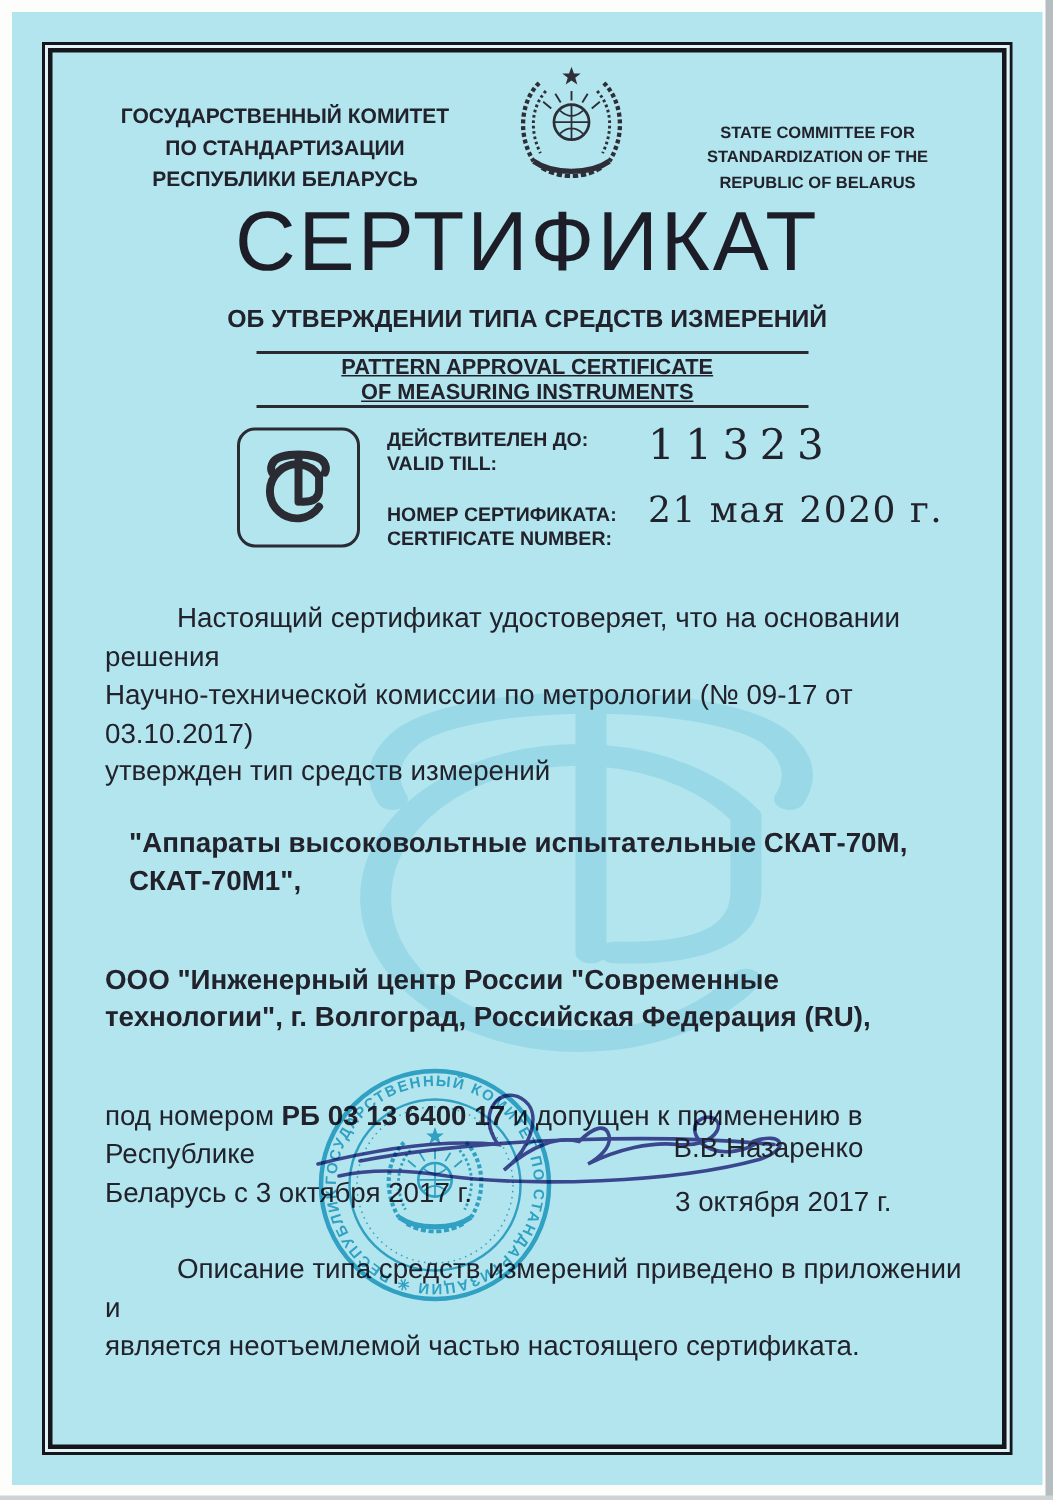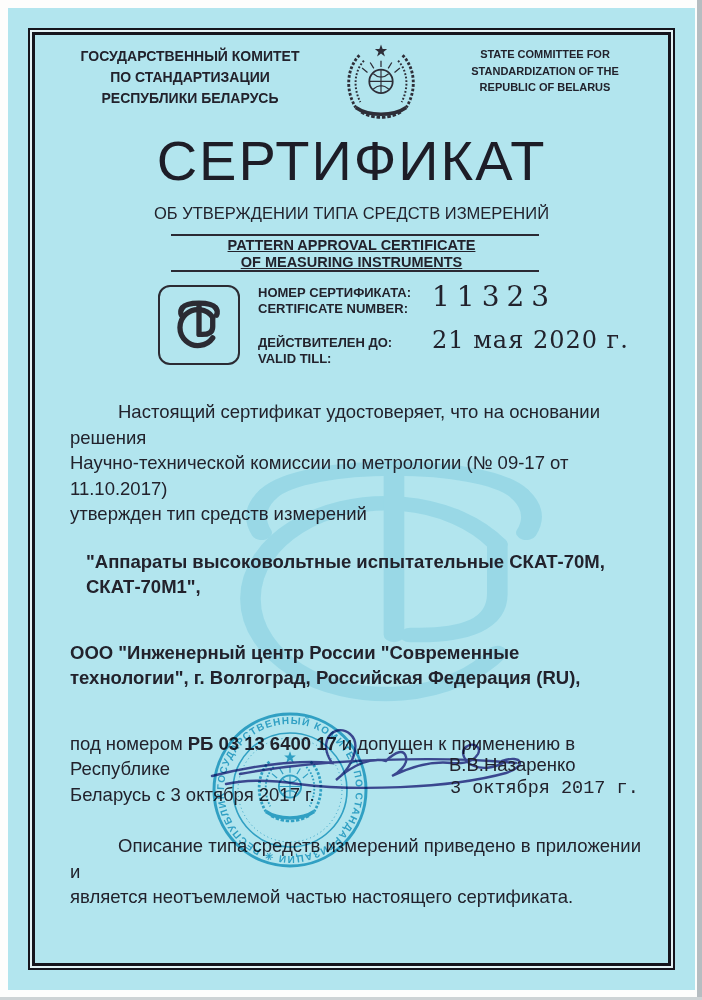--- a/index.html
+++ b/index.html
@@ -10,31 +10,31 @@
 
   .cert { position:absolute; left:8px; top:8px; width:687px; height:982px;
     background:#b2e5ee; color:#22222c; }
 
   .frame-outer { position:absolute; inset:20px; border:2px solid #15151d; pointer-events:none; }
   .frame-mid   { position:absolute; inset:0;  border:2px solid #e2f2f5; }
   .frame-inner { position:absolute; inset:0;  border:3px solid #15151d; }
 
   
   .header { position:absolute; top:32px; left:46px; right:40px; display:flex;
-    justify-content:space-between; align-items:flex-start; }
+    justify-content:space-between; align-items:flex-end; }
   .org { font-weight:bold; white-space:pre-line; text-align:center; line-height:1.5; }
   .org.ru { width:272px; font-size:14px; padding-top:6px; }
   .org.en { width:220px; font-size:11px; padding-top:6px; }
   .emblem { width:92px; height:90px; color:#2e2e38; }
 
   
   .title { position:absolute; top:120px; left:0; right:0; text-align:center;
     font-size:56px; font-weight:normal; letter-spacing:2px; color:#1d1d27; }
   .subtitle-ru { position:absolute; top:196px; left:0; right:0; text-align:center;
-    font-size:16.5px; font-weight:normal; }
+    font-size:16.5px; font-weight:bold; }
   .rule { position:absolute; left:163px; width:368px; height:2px; background:#2a2a33; }
   .rule.r1 { top:226px; }
   .rule.r2 { top:262px; }
   .subtitle-en { position:absolute; top:229px; left:0; right:0; text-align:center;
     font-size:14.5px; font-weight:bold; white-space:pre-line; line-height:1.15;text-decoration:underline; }
 
   
   .numblock { position:absolute; top:277px; left:150px; right:60px; display:flex; }
   .logo-box { width:82px; height:80px; border:2px solid #2b2b33; border-radius:12px;
     display:flex; align-items:center; justify-content:center; color:#2b2b33; flex:none; }
@@ -54,21 +54,21 @@
   .p3 .mfr-label { flex:none; margin-right:10px; }
   .p3 .mfr-value { font-weight:bold; white-space:pre-line; }
   .p4 { margin-top:40px; }
   .p4 b { font-weight:bold; margin:1px 5px; }
   .p5 { margin-top:26px; text-indent:48px; }
 
   
   .sigrow { position:absolute; top:740px; left:67px; right:50px; height:90px; font-size:18.5px; }
   .sig-role { position:absolute; left:0; top:10px; }
   .sig-name { position:absolute; left:374px; top:6px; }
-  .sig-date { position:absolute; left:375px; top:30px;font-family:Liberation Mono, monospace; }
+  .sig-date { position:absolute; left:375px; top:42px; }
 
   .stamp { position:absolute; left:202px; top:702px; width:160px; height:160px;
     color:#23a4c9; opacity:.85; mix-blend-mode:multiply; }
   .autograph { position:absolute; left:196px; top:710px; width:340px; height:85px;
     mix-blend-mode:multiply; }
   .watermark { position:absolute; left:160px; top:418px; width:452px; height:318px;
     color:#85cfe1; opacity:.55; }
   svg { display:block; }
   .hidden-defs { position:absolute; width:0; height:0; overflow:hidden; }
 </style>
@@ -136,37 +136,37 @@
   <div class="rule r2"></div>
 
   <div class="numblock">
     <div class="logo-box">
       <svg width="60" height="60" viewBox="0 0 70 70">
         <use href="#stb-mono" style="stroke-width:6.2"></use>
       </svg>
     </div>
     <div class="labels">
       <div class="label-group">
+        <div>ДЕЙСТВИТЕЛЕН ДО:</div>
+        <div>VALID TILL:</div>
+      </div>
+      <div class="label-group">
         <div>НОМЕР СЕРТИФИКАТА:</div>
         <div>CERTIFICATE NUMBER:</div>
       </div>
-      <div class="label-group">
-        <div>ДЕЙСТВИТЕЛЕН ДО:</div>
-        <div>VALID TILL:</div>
-      </div>
     </div>
     <div class="values">
       <div class="num-value">11323</div>
       <div class="valid-value">21 мая 2020 г.</div>
     </div>
   </div>
 
   <div class="bodytext">
     <div class="p p1">Настоящий сертификат удостоверяет, что на основании решения
-Научно-технической комиссии по метрологии (№ 09-17 от 11.10.2017)
+Научно-технической комиссии по метрологии (№ 09-17 от 03.10.2017)
 утвержден тип средств измерений</div>
     <div class="p p2">"Аппараты высоковольтные испытательные СКАТ-70М, СКАТ-70М1",</div>
     <div class="p3">
       <span class="mfr-value">ООО "Инженерный центр России "Современные
 технологии", г. Волгоград, Российская Федерация (RU),</span>
     </div>
     <div class="p4">
       <div><span>под номером</span><b>РБ 03 13 6400 17</b><span>и допущен к применению в Республике</span></div>
       <div>Беларусь с 3 октября 2017 г.</div>
     </div>

